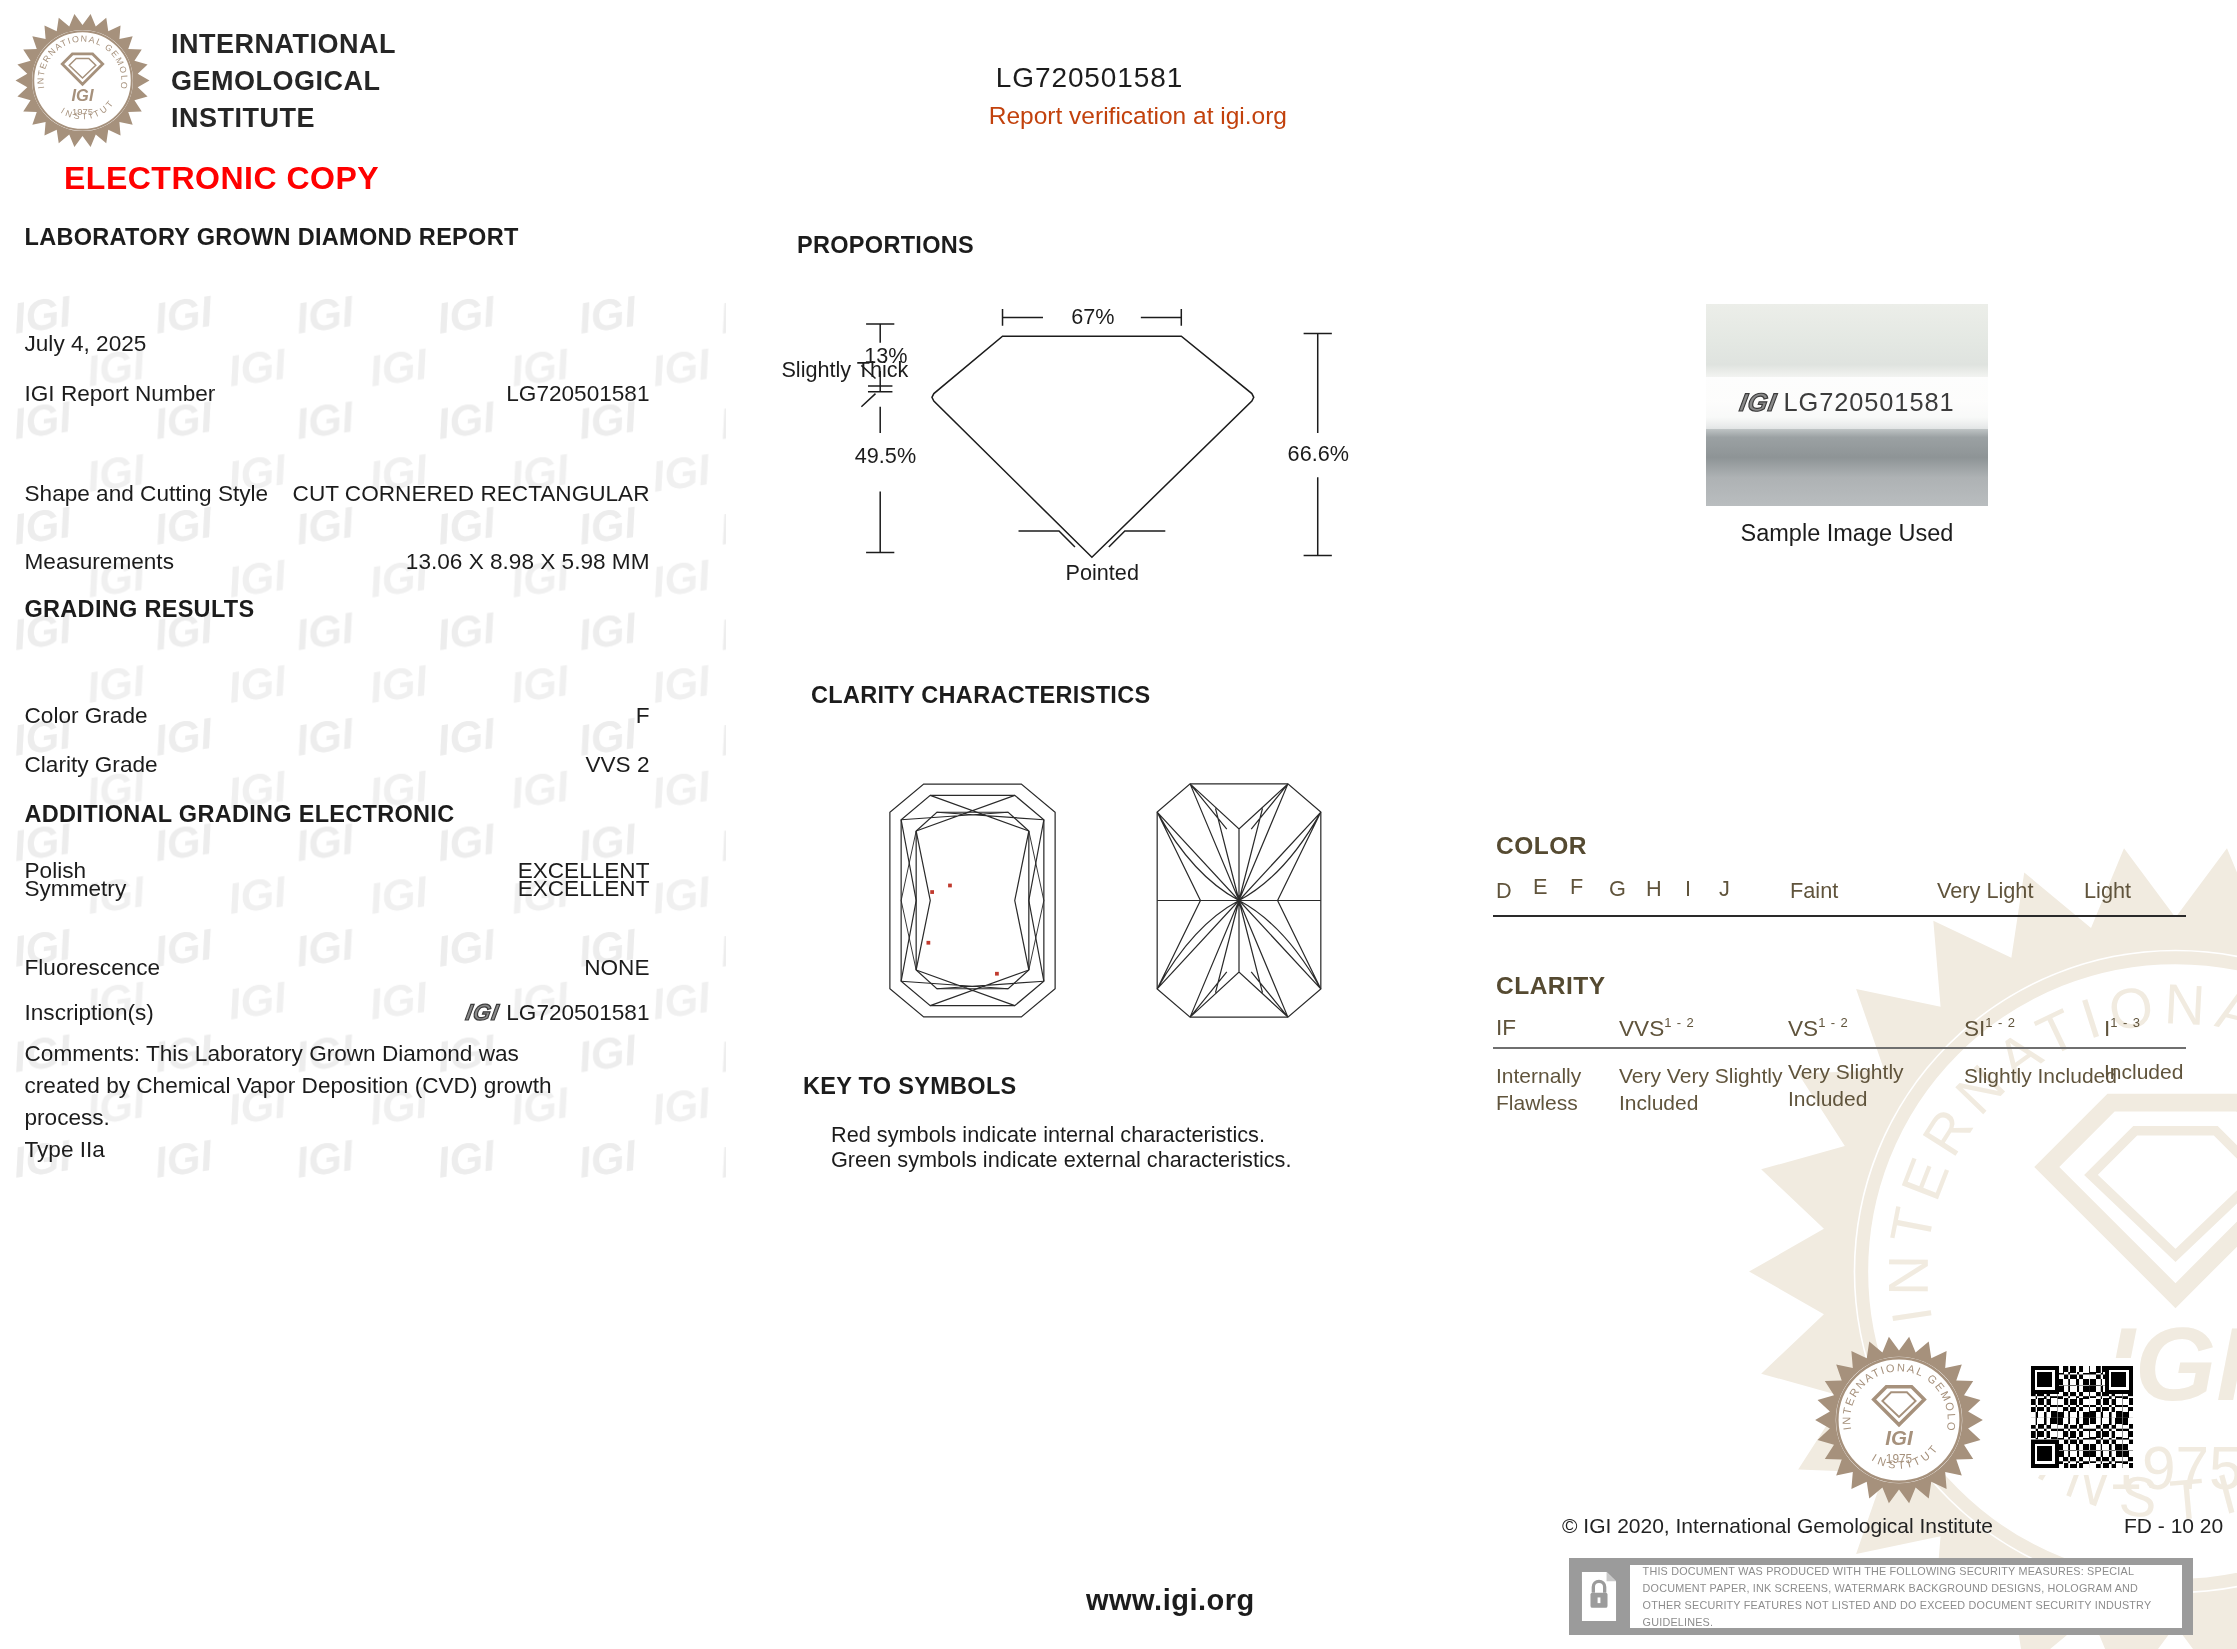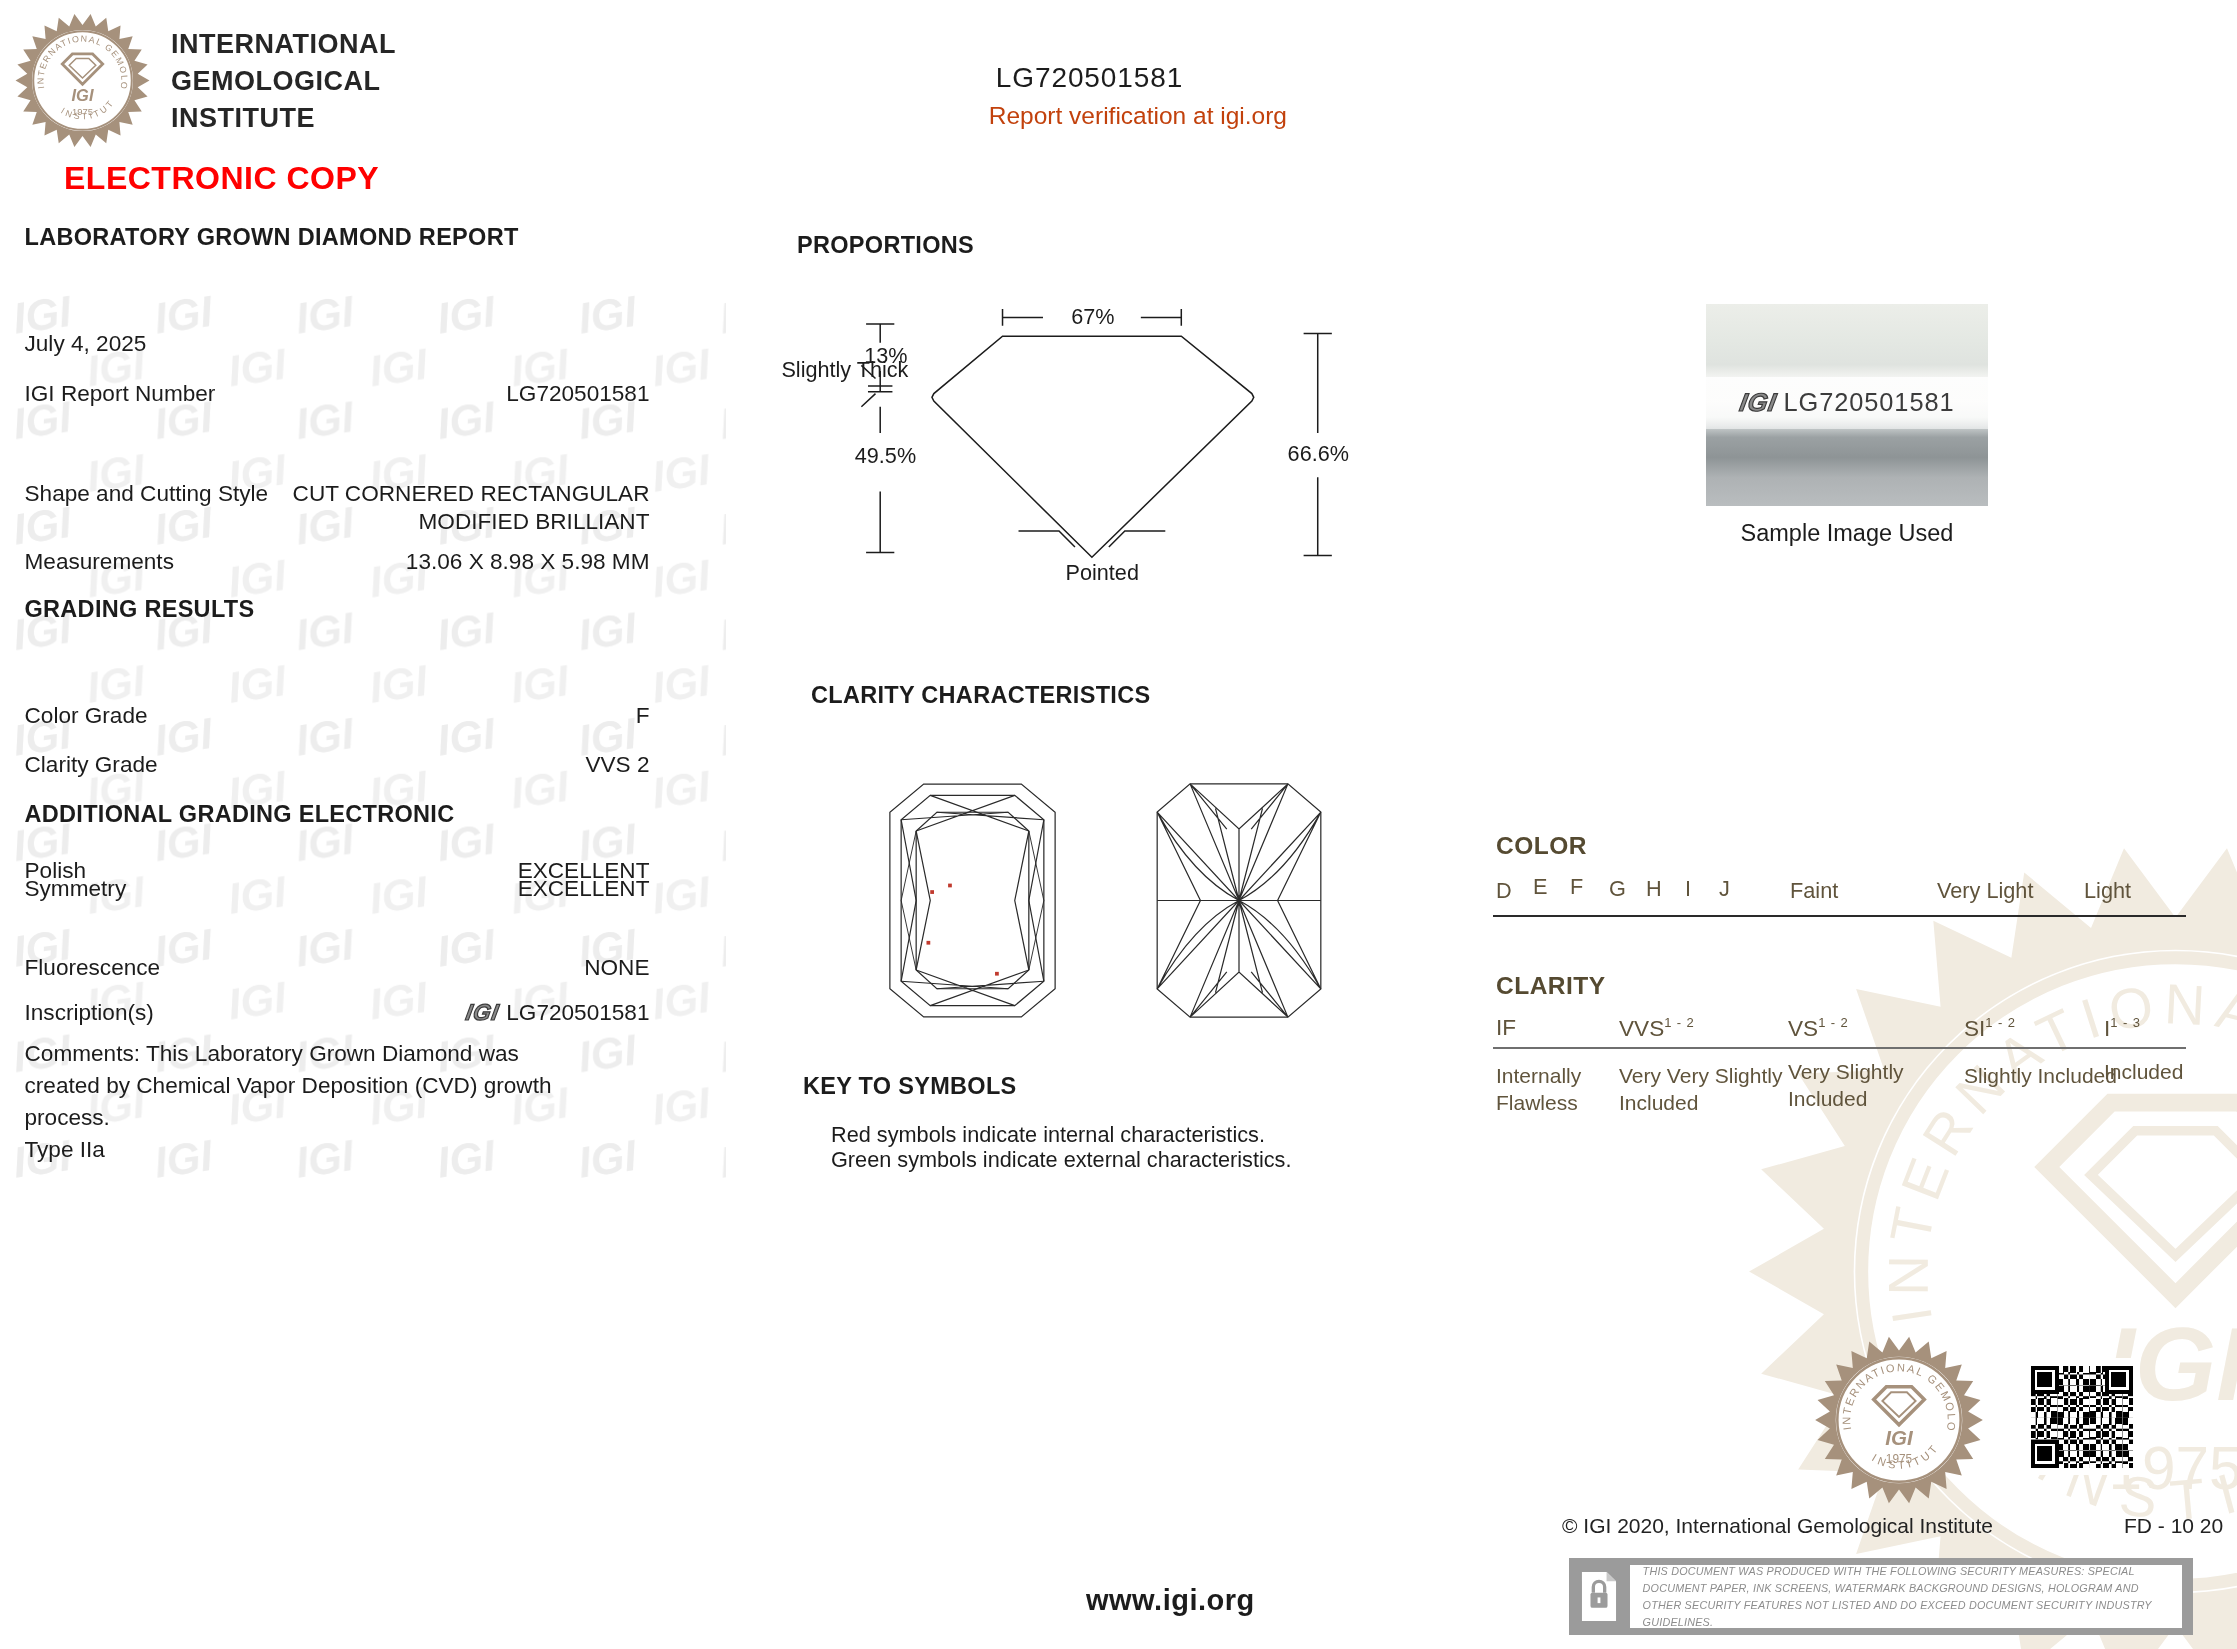--- a/index.html
+++ b/index.html
@@ -36,21 +36,21 @@
   .sample-img{width:282px;height:202px;
     background:linear-gradient(180deg,#eceee9 0%,#e4e8e3 18%,#dfe3df 30%,#f2f3f1 36%,#f7f7f5 48%,#eef0ee 56%,#cfd4d4 60%,#9ba1a3 66%,#8e9496 76%,#aeb2b4 86%,#b9bdbf 100%);}
   .sample-band{position:absolute;left:0;right:0;top:36%;height:26%;
     background:linear-gradient(180deg,rgba(255,255,255,.85),rgba(255,255,255,.55));
     display:flex;align-items:center;justify-content:center;font-size:25.4px;color:#3c3c3c;letter-spacing:0.9px;}
   .sample-caption{font-size:23.5px;text-align:center;width:282px;}
   
   .website{font-size:29px;font-weight:bold;letter-spacing:0.5px;}
   .copyright{font-size:21px;color:#222;}
   .formcode{font-size:21px;color:#222;}
-  .sec-bar{background:#9b9b9b;display:flex;align-items:center;padding:0 11.3px;gap:11.3px;font-style:italic;}
+  .sec-bar{background:#9b9b9b;display:flex;align-items:center;padding:0 11.3px;gap:11.3px;}
   .sec-box{background:#fff;flex:1;height:55px;display:flex;align-items:center;padding:3.8px 13px;}
   .sec-text{font-size:10.8px;line-height:17px;color:#8d8d8d;letter-spacing:0.2px;}
   
   .qr{width:117px;height:117px;background:#fff;padding:5.6px;box-sizing:border-box;position:relative;}
   .qr-mod{position:absolute;inset:7.5px;
     background:repeating-conic-gradient(#000 0 25%,#fff 0 50%),repeating-conic-gradient(#000 0 25%,#fff 0 50%);
     background-size:13px 13px,21.7px 21.7px;background-position:0 0,4.7px 8.5px;background-blend-mode:difference;}
   .finder{position:absolute;width:28px;height:28px;border:4.7px solid #000;background:#fff;box-sizing:border-box;}
   .finder>div{position:absolute;inset:2.8px;background:#000;}
   svg text{font-family:"Liberation Sans",sans-serif;}
@@ -117,23 +117,20 @@
       <span class="lbl">July 4, 2025</span>
     </div>
     <div class="fieldrow" style="top:381px">
       <span class="lbl">IGI Report Number</span>
       <span class="val">LG720501581</span>
     </div>
     <div class="fieldrow" style="top:481px">
       <span class="lbl">Shape and Cutting Style</span>
       <span class="val">CUT CORNERED RECTANGULAR</span>
     </div>
-    <div class="fieldrow" style="top:509px;justify-content:flex-end">
-      <span class="val">MODIFIED BRILLIANT</span>
-    </div>
     <div class="fieldrow" style="top:549px">
       <span class="lbl">Measurements</span>
       <span class="val">13.06 X 8.98 X 5.98 MM</span>
     </div>
 
     <div class="abs sec-head" style="top:596px">GRADING RESULTS</div>
 
     <div class="fieldrow" style="top:703px">
       <span class="lbl">Color Grade</span>
       <span class="val">F</span>

